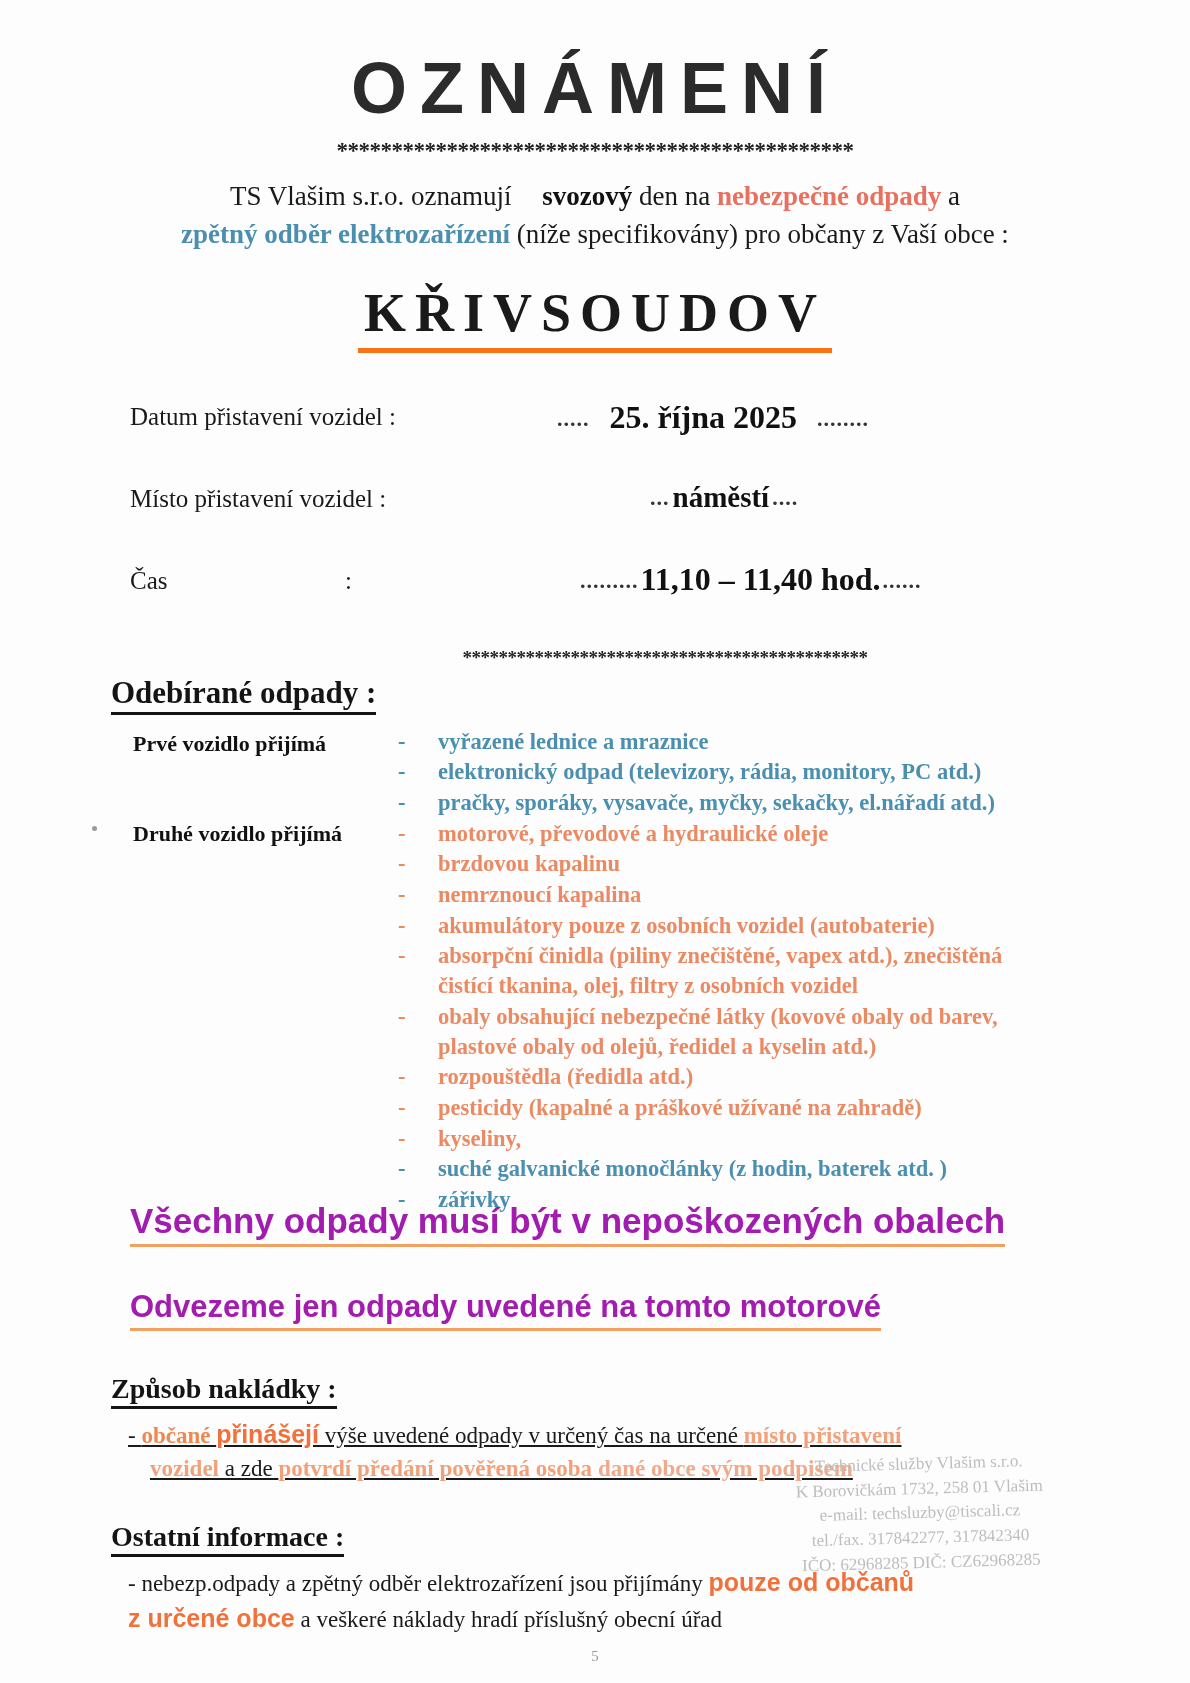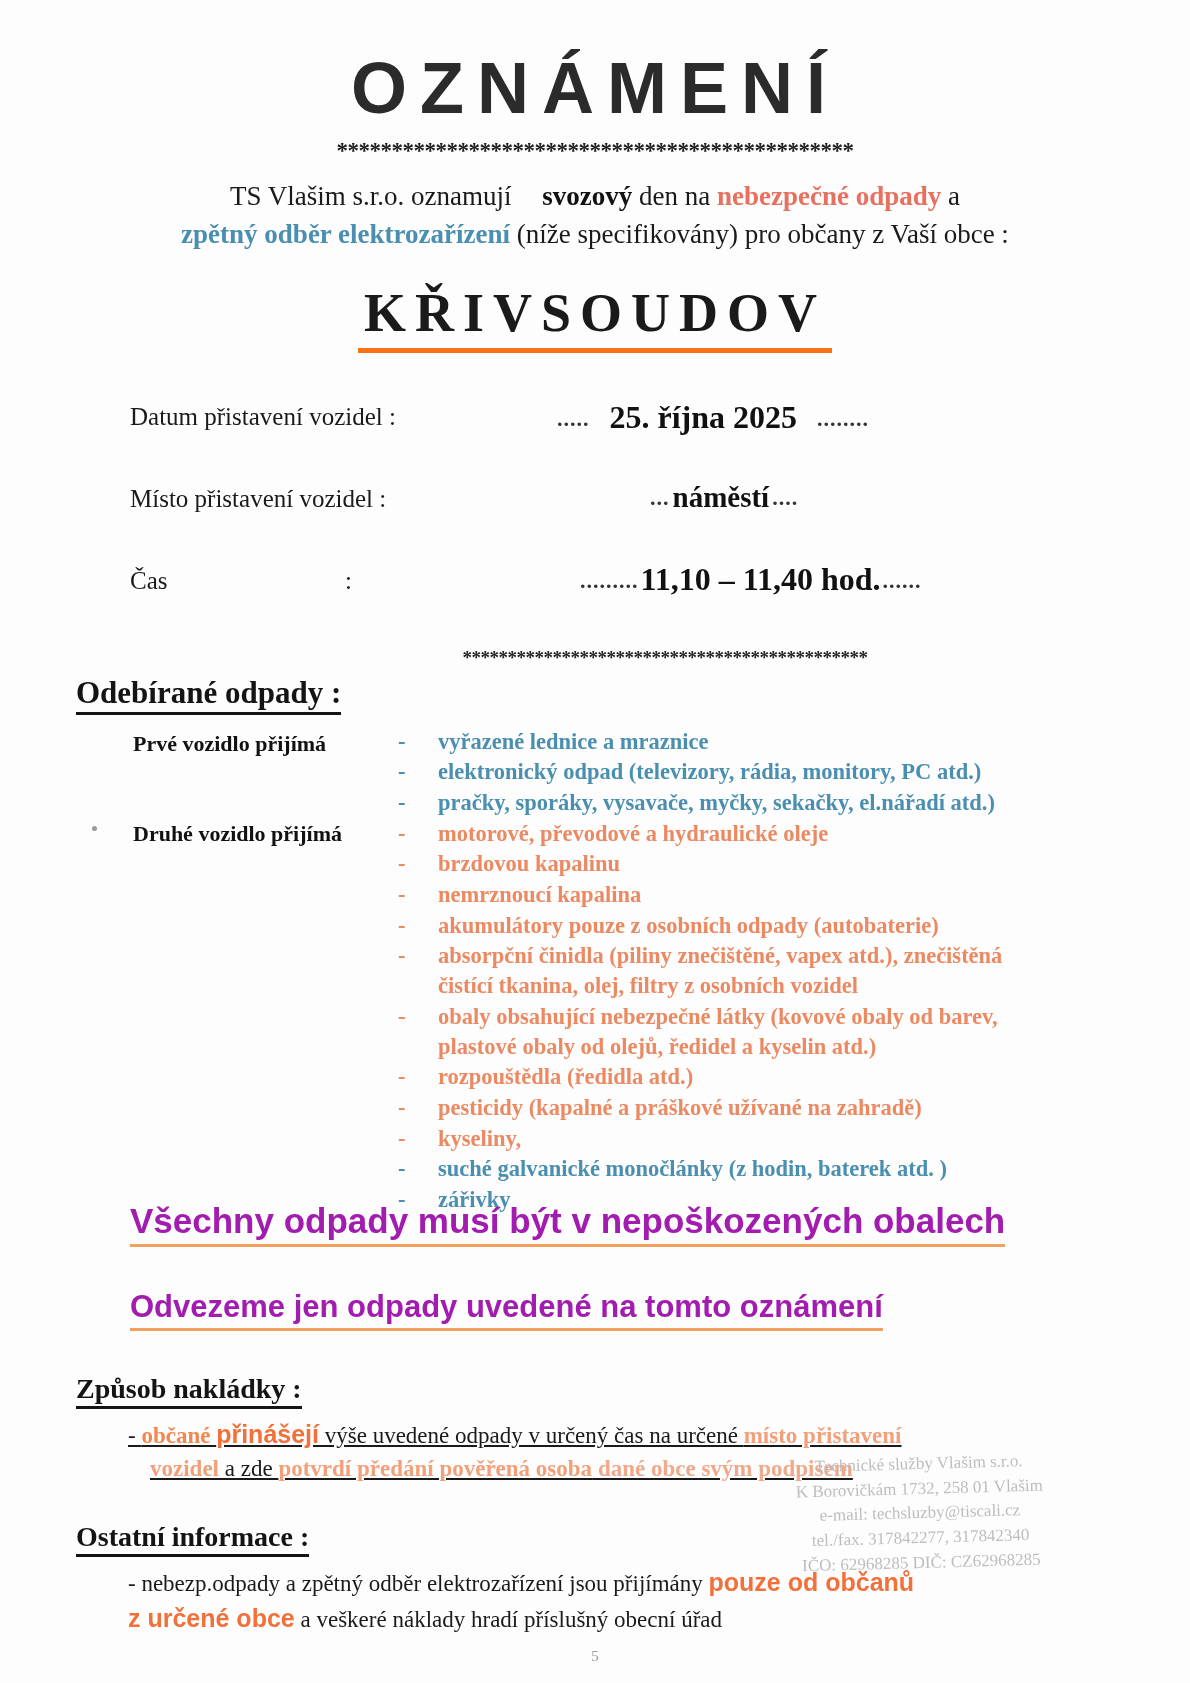--- a/index.html
+++ b/index.html
@@ -109,21 +109,21 @@
   }
 
   
   .sec-head {
     display: inline-block;
     font-size: 31px;
     font-weight: bold;
     color: #141414;
     border-bottom: 3px solid #141414;
     padding-bottom: 1px;
-    margin-left: 76px;
+    margin-left: 111px;
   }
 
   
   .waste-block {
     position: relative;
     margin-top: 12px;
     min-height: 470px;
   }
   .vehicle-label {
     position: absolute;
@@ -277,39 +277,39 @@
       <span class="vehicle-label" style="top:4px;">Prvé vozidlo přijímá</span>
       <span class="vehicle-label" style="top:94px;">Druhé vozidlo přijímá</span>
 
       <ul class="items">
         <li class="item c-blue"><span class="dash">-</span><span>vyřazené lednice a mraznice</span></li>
         <li class="item c-blue"><span class="dash">-</span><span>elektronický odpad (televizory, rádia, monitory, PC atd.)</span></li>
         <li class="item c-blue"><span class="dash">-</span><span>pračky, sporáky, vysavače, myčky, sekačky, el.nářadí atd.)</span></li>
         <li class="item c-orange"><span class="dash">-</span><span>motorové, převodové a hydraulické oleje</span></li>
         <li class="item c-orange"><span class="dash">-</span><span>brzdovou kapalinu</span></li>
         <li class="item c-orange"><span class="dash">-</span><span>nemrznoucí kapalina</span></li>
-        <li class="item c-orange"><span class="dash">-</span><span>akumulátory pouze z osobních odpady (autobaterie)</span></li>
+        <li class="item c-orange"><span class="dash">-</span><span>akumulátory pouze z osobních vozidel (autobaterie)</span></li>
         <li class="item c-orange"><span class="dash">-</span><span>absorpční činidla (piliny znečištěné, vapex atd.), znečištěná</span><span class="cont">čistící tkanina, olej, filtry z osobních vozidel</span></li>
         <li class="item c-orange"><span class="dash">-</span></li>
         <li class="item c-orange"><span class="dash">-</span><span>obaly obsahující nebezpečné látky (kovové obaly od barev,</span><span class="cont">plastové obaly od olejů, ředidel a kyselin atd.)</span></li>
         <li class="item c-orange"><span class="dash">-</span><span>rozpouštědla (ředidla atd.)</span></li>
         <li class="item c-orange"><span class="dash">-</span><span>pesticidy (kapalné a práškové užívané na zahradě)</span></li>
         <li class="item c-orange"><span class="dash">-</span><span>kyseliny,</span></li>
         <li class="item c-blue"><span class="dash">-</span><span>suché galvanické monočlánky (z hodin, baterek atd. )</span></li>
         <li class="item c-blue"><span class="dash">-</span><span>zářivky</span></li>
       </ul>
     </div>
   </div>
 
   <div class="banner" style="margin-top:2px;">
     <span>Všechny odpady musí být v nepoškozených obalech</span><br>
   </div>
 
   <div class="banner b2">
-    <span>Odvezeme jen odpady uvedené na tomto oznámení</span>
+    <span>Odvezeme jen odpady uvedené na tomto motorové</span>
   </div>
 
   <div style="margin-top:42px;text-decoration:underline;">
     <span class="sec-head" style="font-size:28px;">Způsob nakládky :</span>
     <div class="para">
       <span>- </span><span class="o1">občané </span><span class="big-orange">přinášejí</span><span> výše uvedené odpady v určený čas na určené </span><span class="o2">místo přistavení</span>
       <span class="ind"><span class="o2">vozidel</span><span>  a zde </span><span class="o2">potvrdí předání pověřená osoba</span><span class="o3">  dané obce svým podpisem</span></span>
     </div>
   </div>
 

